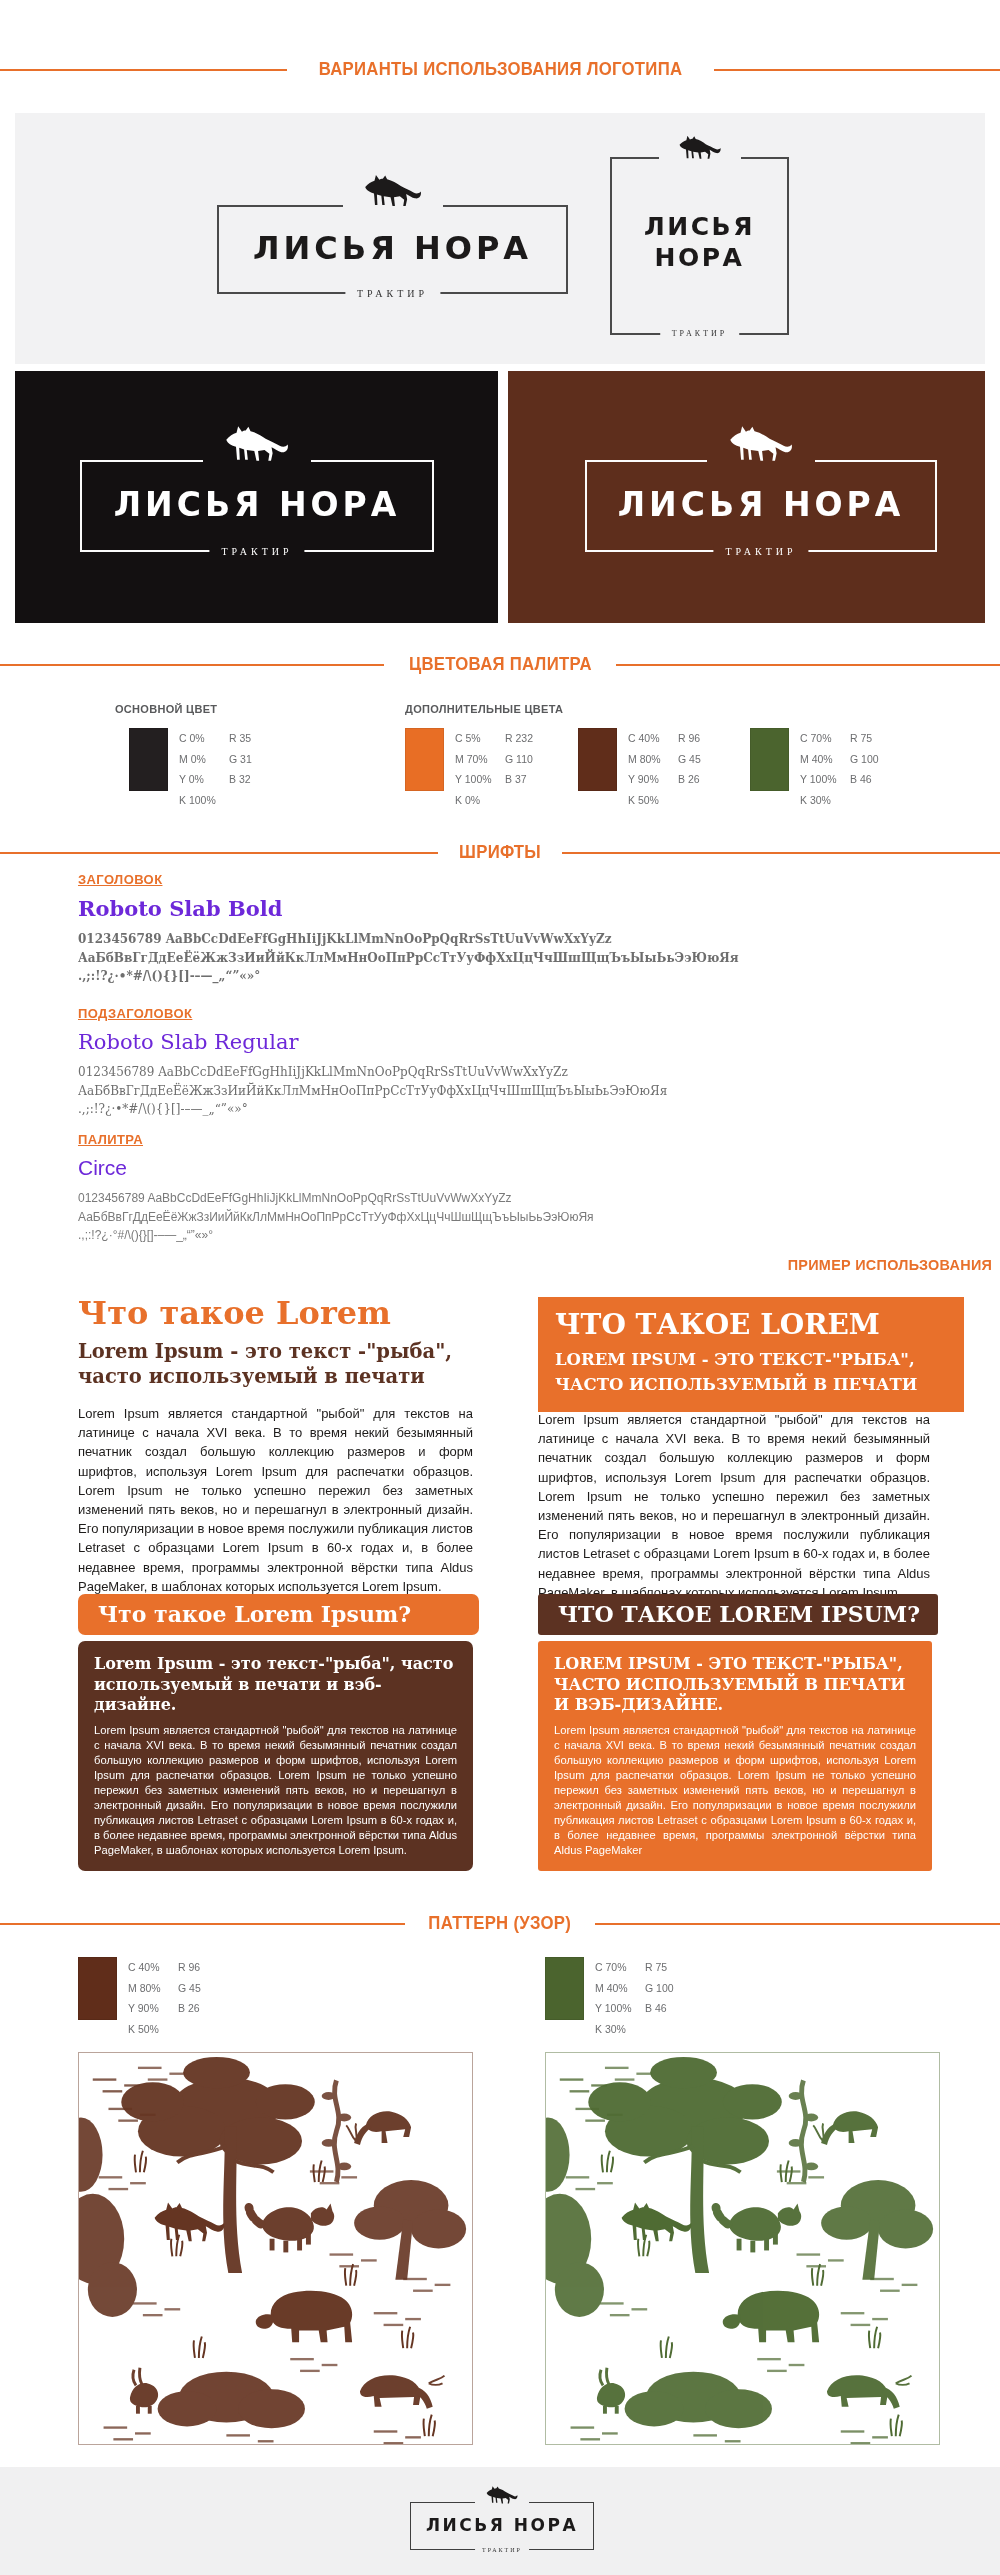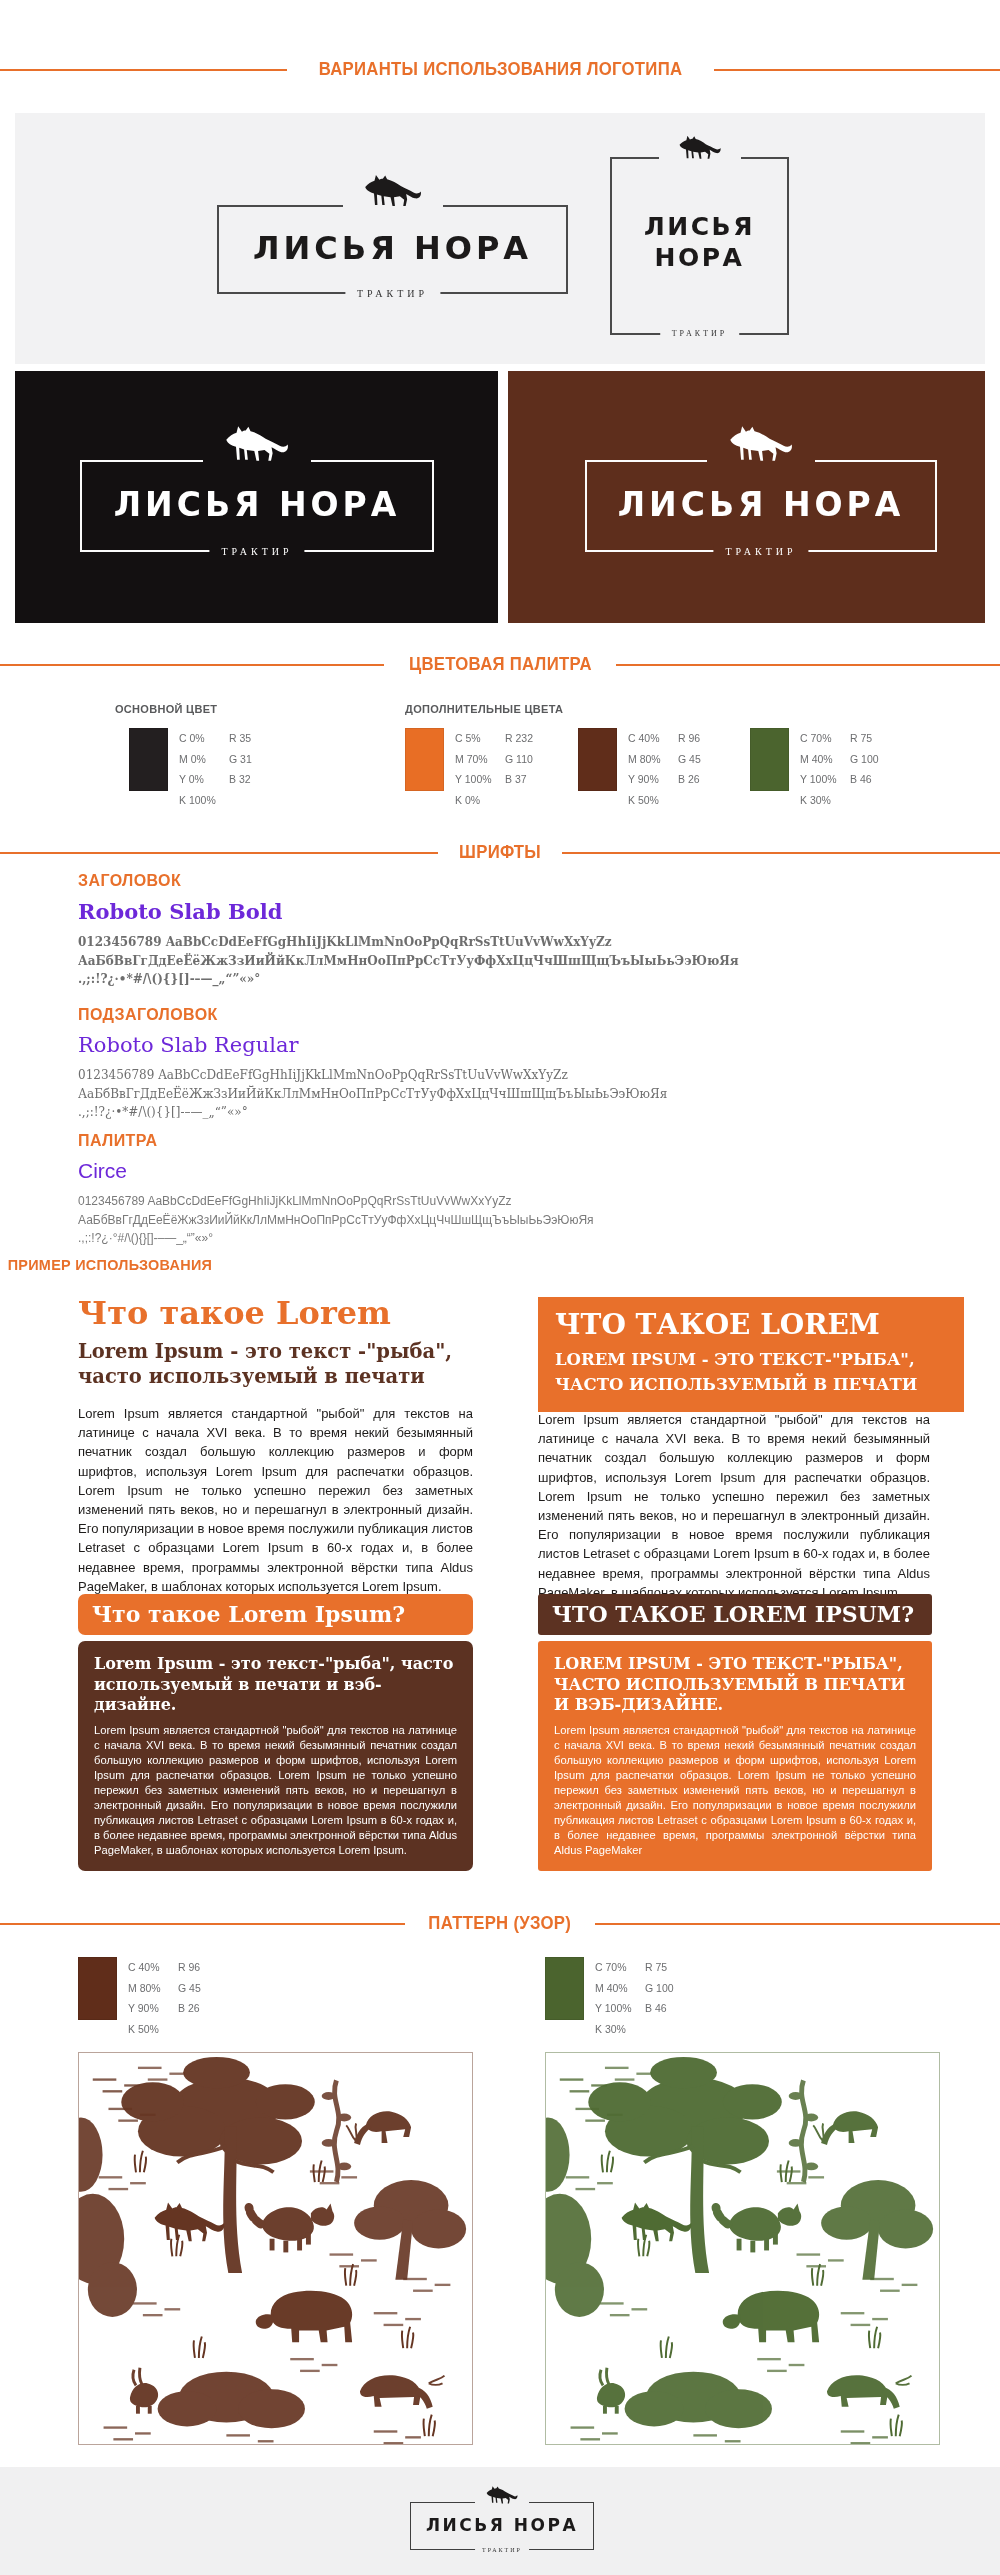--- a/index.html
+++ b/index.html
@@ -18,21 +18,21 @@
   }
   html,body{margin:0;padding:0;background:#fff;}
   .page{position:relative;width:1000px;height:2575px;background:#fff;overflow:hidden;
         font-family:"Liberation Sans",sans-serif;}
 
   
   .sec-head{position:absolute;left:0;right:0;display:flex;align-items:center;gap:18px;}
   .sec-head::before,.sec-head::after{content:'';flex:1;border-top:2px solid var(--orange);}
   .sec-head span{display:inline-block;transform:scaleX(.93);font-weight:bold;font-size:18px;
                  letter-spacing:.3px;color:var(--orange);white-space:nowrap;}
-  .sec-head.nolines{justify-content:flex-start;}
+  .sec-head.nolines{justify-content:flex-end;}
   .sec-head.nolines::before,.sec-head.nolines::after{display:none;}
   .sec-head.nolines span{font-size:15.5px;}
 
   
   .panel{position:absolute;}
   .panel.gray{left:15px;top:113px;width:970px;height:251px;background:var(--gray-panel);}
   .panel.black{left:15px;top:371px;width:483px;height:252px;background:var(--black-panel);}
   .panel.brown{left:508px;top:371px;width:477px;height:252px;background:var(--brown-panel);}
 
   
@@ -76,40 +76,40 @@
   
   .plabel{position:absolute;font-size:11px;font-weight:bold;color:var(--label-gray);letter-spacing:.3px;}
   .sw-unit{position:absolute;top:728px;display:flex;align-items:flex-start;}
   .sw{width:37px;height:61px;border:1px solid rgba(0,0,0,.08);}
   .sw-col{margin-left:11px;width:46px;font-size:10.5px;line-height:20.5px;color:var(--value-gray);
           white-space:pre-line;}
   .sw-col.rgb{margin-left:4px;width:auto;}
 
   
   .fsample{position:absolute;left:78px;width:900px;}
-  .flabel{font-size:16px;font-weight:bold;color:var(--orange);letter-spacing:.4px;margin-bottom:9px;}
+  .flabel{font-size:13px;font-weight:bold;color:var(--orange);letter-spacing:.4px;margin-bottom:9px;text-decoration:underline;}
   .fname{font-size:21px;color:#6d28d9;margin-bottom:9px;}
   .fname.slab-b{font-family:"DejaVu Serif",serif;font-weight:bold;}
   .fname.slab-r{font-family:"DejaVu Serif",serif;}
   .fname.sans{font-family:"Liberation Sans",sans-serif;}
   .fline{font-size:12px;line-height:18.5px;color:var(--sample-gray);white-space:nowrap;}
   .fs-bold .fline{font-family:"DejaVu Serif",serif;font-weight:bold;}
   .fs-reg .fline{font-family:"DejaVu Serif",serif;}
   .fs-sans .fline{font-family:"Liberation Sans",sans-serif;color:#7a7a7a;}
   .exL{position:absolute;left:78px;width:395px;}
   .exR{position:absolute;left:538px;width:392px;}
   .ex-h1{font-family:"DejaVu Serif",serif;font-weight:bold;font-size:32px;line-height:1.05;
          color:var(--orange);margin:0 0 8px 0;}
   .ex-h2{font-family:"DejaVu Serif",serif;font-size:19.5px;line-height:1.32;color:var(--brown-block);
          margin:0 0 14px 0;}
   .ex-body{font-size:13px;line-height:19.2px;color:#1e1c1b;text-align:justify;margin:0;}
   .ex-blockR{background:var(--orange);color:#fff;padding:13px 17px 15px 17px;}
   .ex-blockR .bh1{font-family:"DejaVu Serif",serif;font-weight:bold;font-size:28px;line-height:1.1;margin:0 0 7px 0;}
   .ex-blockR .bh2{font-family:"DejaVu Serif",serif;font-size:16.5px;line-height:1.5;margin:0;}
-  .bar{position:absolute;top:1594px;height:41px;line-height:41px;padding-left:14px;color:#fff;
+  .bar{position:absolute;top:1594px;height:41px;line-height:41px;padding-left:20px;color:#fff;
        font-family:"DejaVu Serif",serif;font-weight:bold;font-size:22px;white-space:nowrap;overflow:hidden;}
   .bar.orange{left:78px;width:381px;background:var(--orange);border-radius:7px;}
   .bar.brownb{left:538px;width:380px;background:var(--brown-block);border-radius:3px;}
   .blk{position:absolute;top:1641px;color:#fff;padding:13px 16px;}
   .blk.brownb{left:78px;width:363px;background:var(--brown-block);border-radius:7px;}
   .blk.orange{left:538px;width:362px;background:var(--orange);border-radius:3px;}
   .blk .bh2{font-family:"DejaVu Serif",serif;font-size:16px;line-height:20.5px;margin:0 0 7px 0;}
   .blk .bbody{font-size:11.2px;line-height:15px;text-align:justify;margin:0;}
 
   

